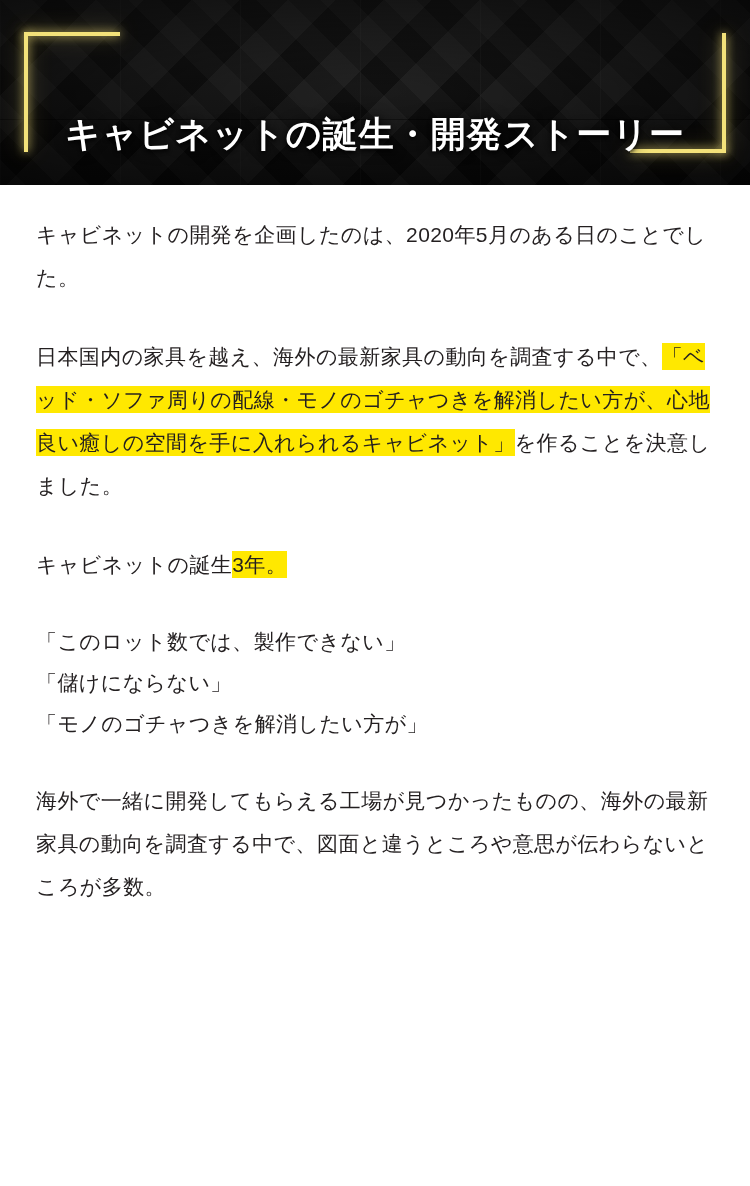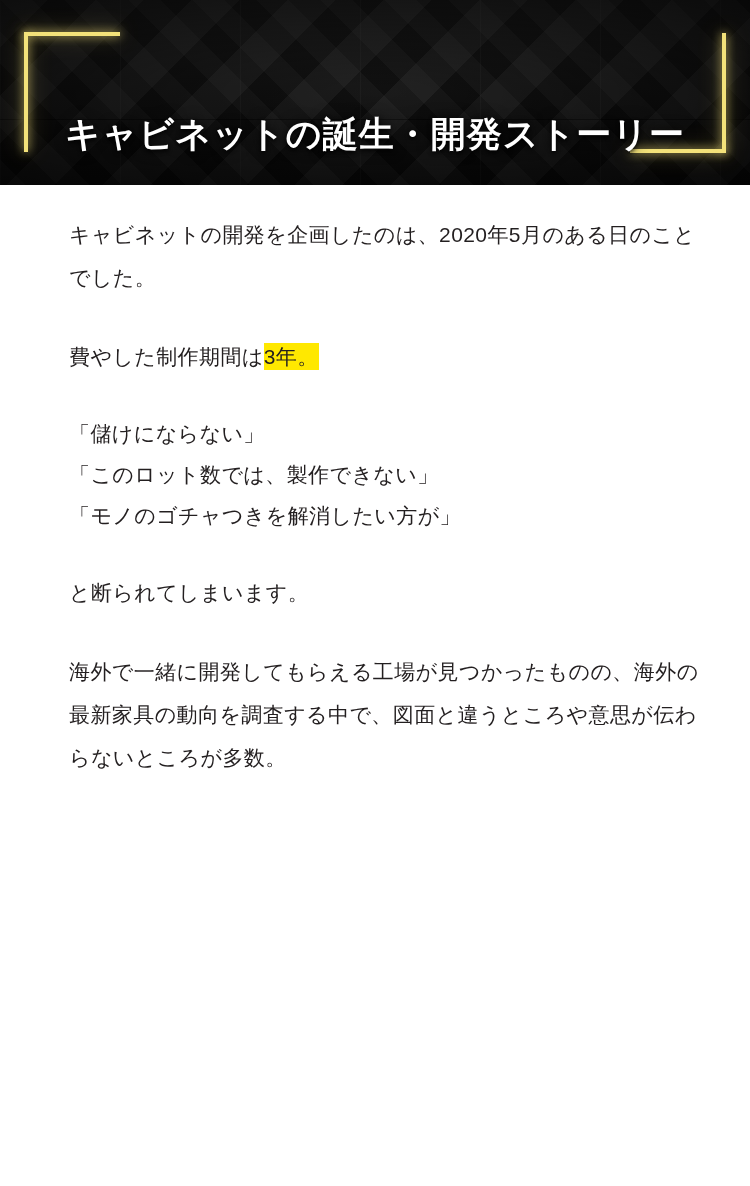--- a/index.html
+++ b/index.html
@@ -83,21 +83,20 @@
     font-size: 35px;
     font-weight: bold;
     letter-spacing: 1px;
     text-shadow: 0 0 14px rgba(0,0,0,0.9), 0 2px 4px rgba(0,0,0,0.9);
     font-family: "Liberation Sans", "DejaVu Sans", sans-serif;
   }
 
   
   .article {
     padding: 28px 36px 40px 36px;
-    margin-left: 33px;
   }
   .para {
     font-size: 21px;
     line-height: 2.05;
     letter-spacing: 0.02em;
     margin: 0 0 36px 0;
     color: #231f20;
   }
   .para:last-child { margin-bottom: 0; }
 
@@ -134,29 +133,31 @@
       <span class="v"></span>
   </div>
 
   <h1 class="hero-title">キャビネットの誕生・開発ストーリー</h1>
 </header>
 
 <main class="article">
 
   <p class="para">キャビネットの開発を企画したのは、2020年5月のある日のことでした。</p>
 
+  <p class="para">
+    <span>日本国内の家具を越え、海外の最新家具の動向を調査する中で、</span><mark class="hl">「ベッド・ソファ周りの配線・モノのゴチャつきを解消したい方が、心地良い癒しの空間を手に入れられるキャビネット」</mark><span>を作ることを決意しました。</span>
+  </p>
 
   <p class="para">
-    <span>費やした制作期間は</span><mark class="hl">3年。</mark>
+    <span>キャビネットの誕生</span><mark class="hl">3年。</mark>
   </p>
 
 
   <p class="para tight lines">
+    <span class="line">「このロット数では、製作できない」</span>
     <span class="line">「儲けにならない」</span>
-    <span class="line">「このロット数では、製作できない」</span>
     <span class="line">「モノのゴチャつきを解消したい方が」</span>
   </p>
 
-  <p class="para">と断られてしまいます。</p>
 
   <p class="para">海外で一緒に開発してもらえる工場が見つかったものの、海外の最新家具の動向を調査する中で、図面と違うところや意思が伝わらないところが多数。</p>
 
 </main>
 
 </body></html>

